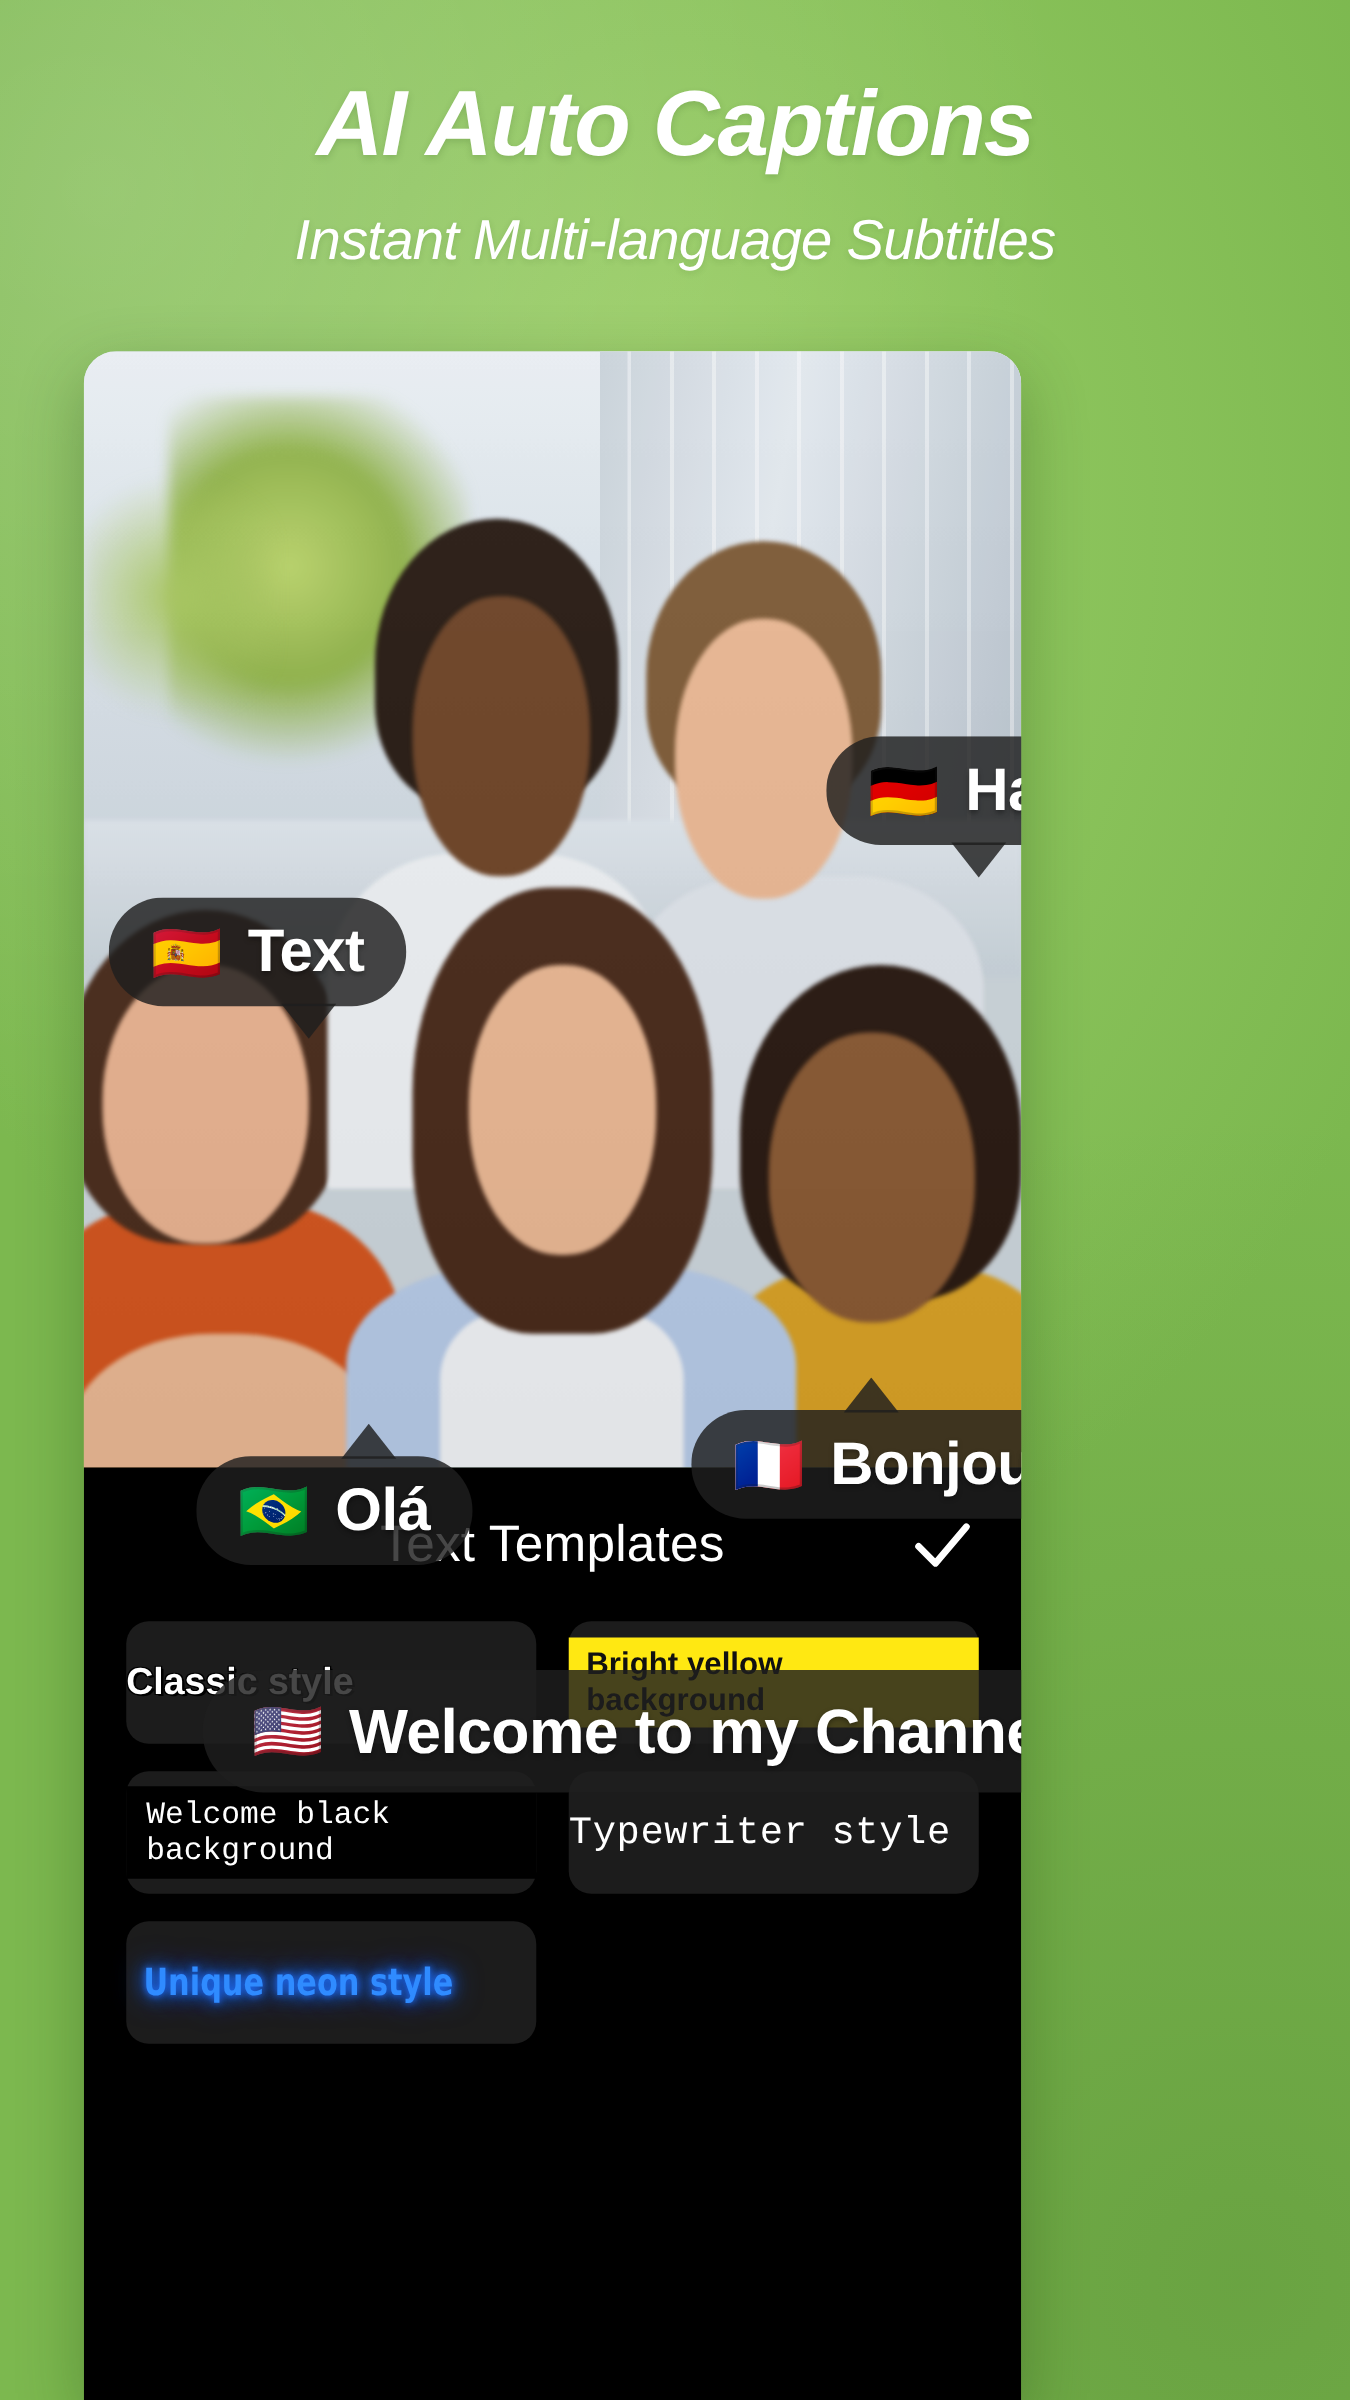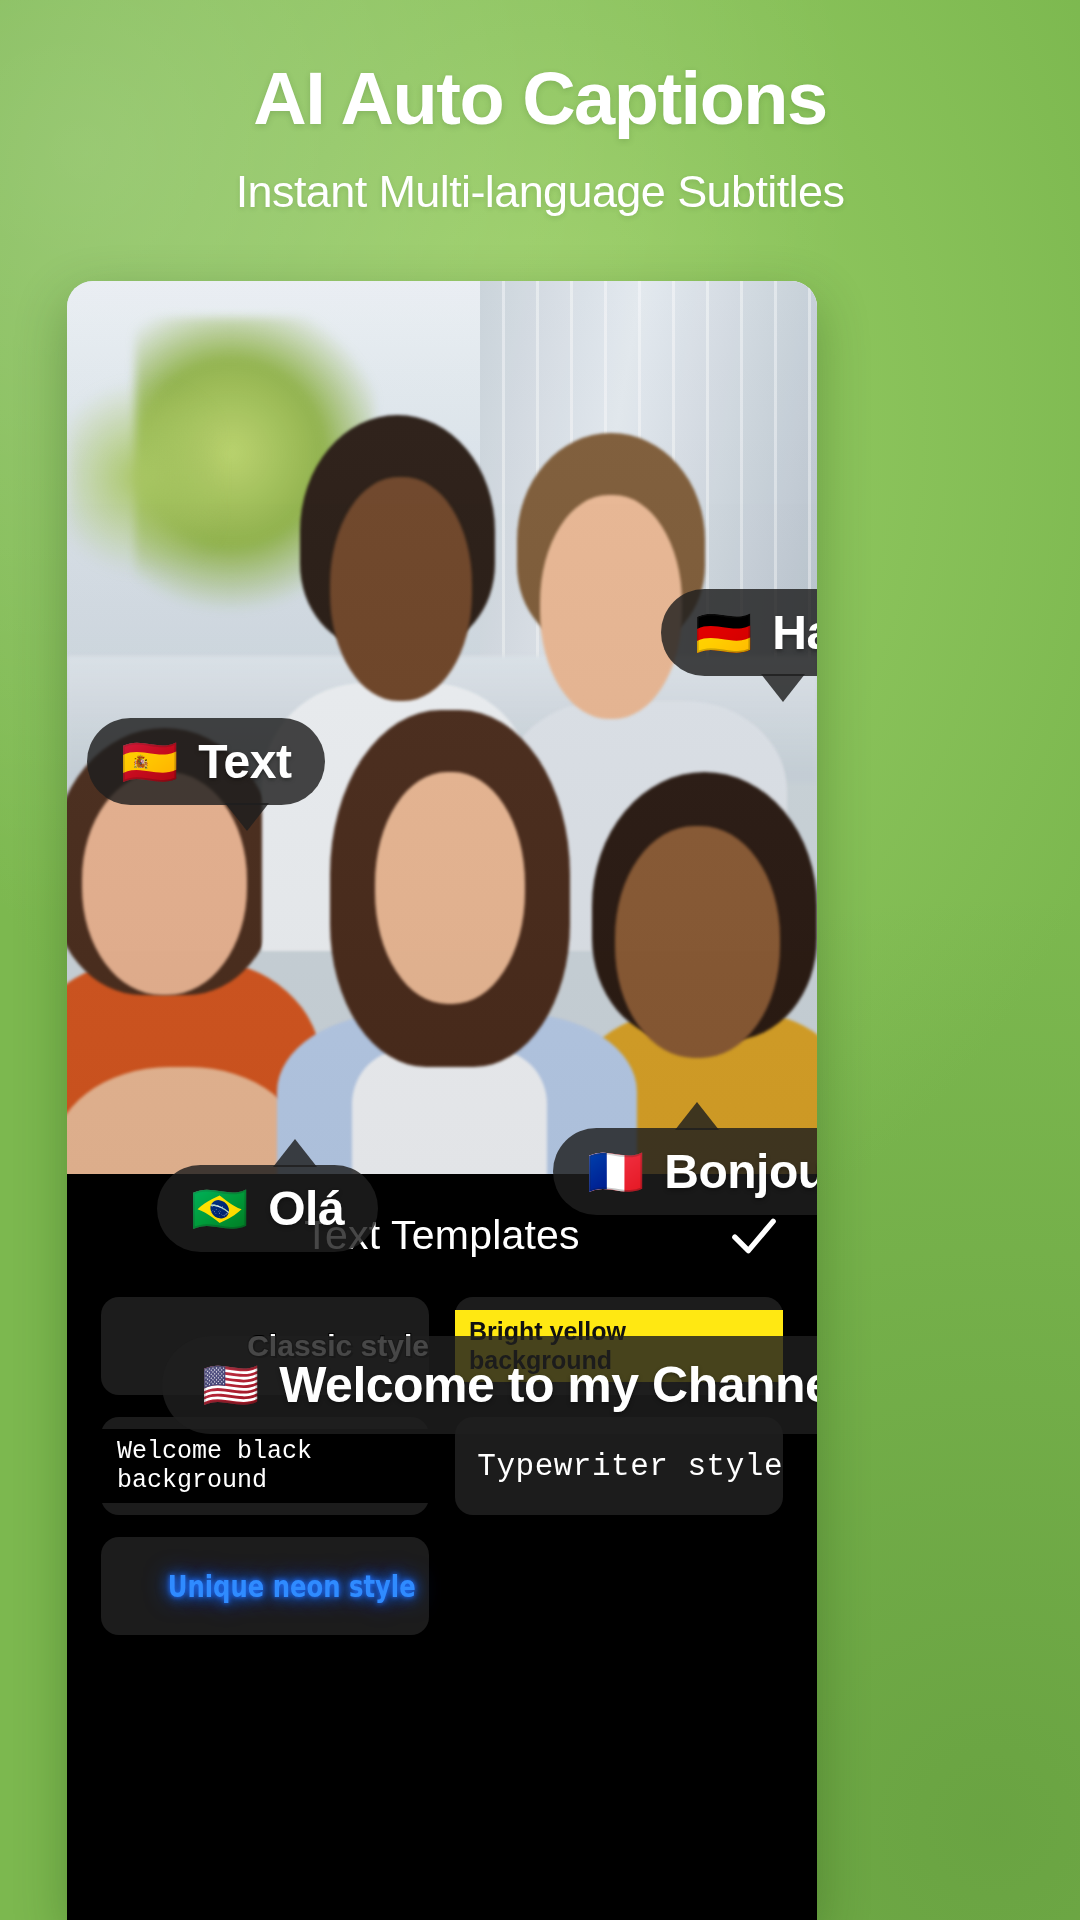--- a/index.html
+++ b/index.html
@@ -25,20 +25,21 @@
       radial-gradient(circle at 8% 8%, rgba(255,255,255,.18), transparent 38%),
       radial-gradient(circle at 92% 95%, rgba(40,90,20,.22), transparent 45%);
   }
 
   
   #header{
     position:absolute; top:0; left:0; right:0;
     padding-top:62px;
     text-align:center;
     z-index:5;
+    font-style:italic;
   }
   #app-title{
     font-size:74px;
     font-weight:bold;
     color:#ffffff;
     letter-spacing:-1.5px;
     line-height:1.0;
     text-shadow:0 2px 6px rgba(40,80,20,.18);
   }
   #app-subtitle{
@@ -202,21 +203,21 @@
   #templates-grid{
     display:grid;
     grid-template-columns:1fr 1fr;
     gap:22px 26px;
     padding:0 34px;
   }
   .tpl-card{
     background:#1c1c1c;
     border-radius:18px;
     height:98px;
-    display:flex; align-items:center; justify-content:flex-end;
+    display:flex; align-items:center; justify-content:flex-start;
     cursor:pointer;
   }
 
   
   .s-classic{
     color:#fff; font-size:30px; font-weight:bold;
     text-shadow:2px 2px 0 #000, -1px -1px 0 #000, 1px -1px 0 #000, -1px 1px 0 #000;
   }
   .s-yellow{
     background:#ffe812; color:#111; font-size:25px; font-weight:bold;

